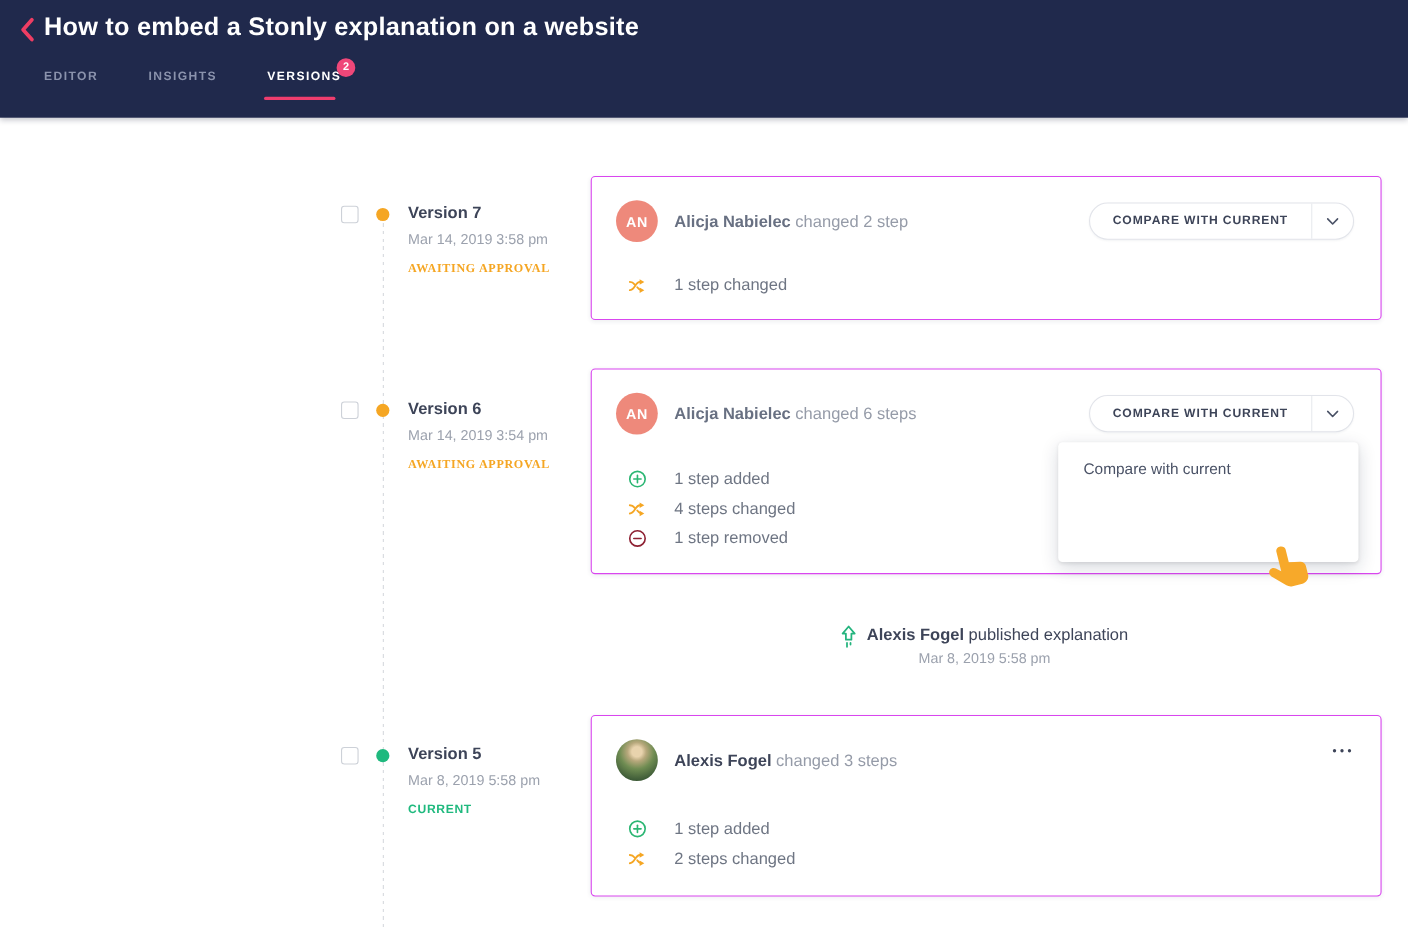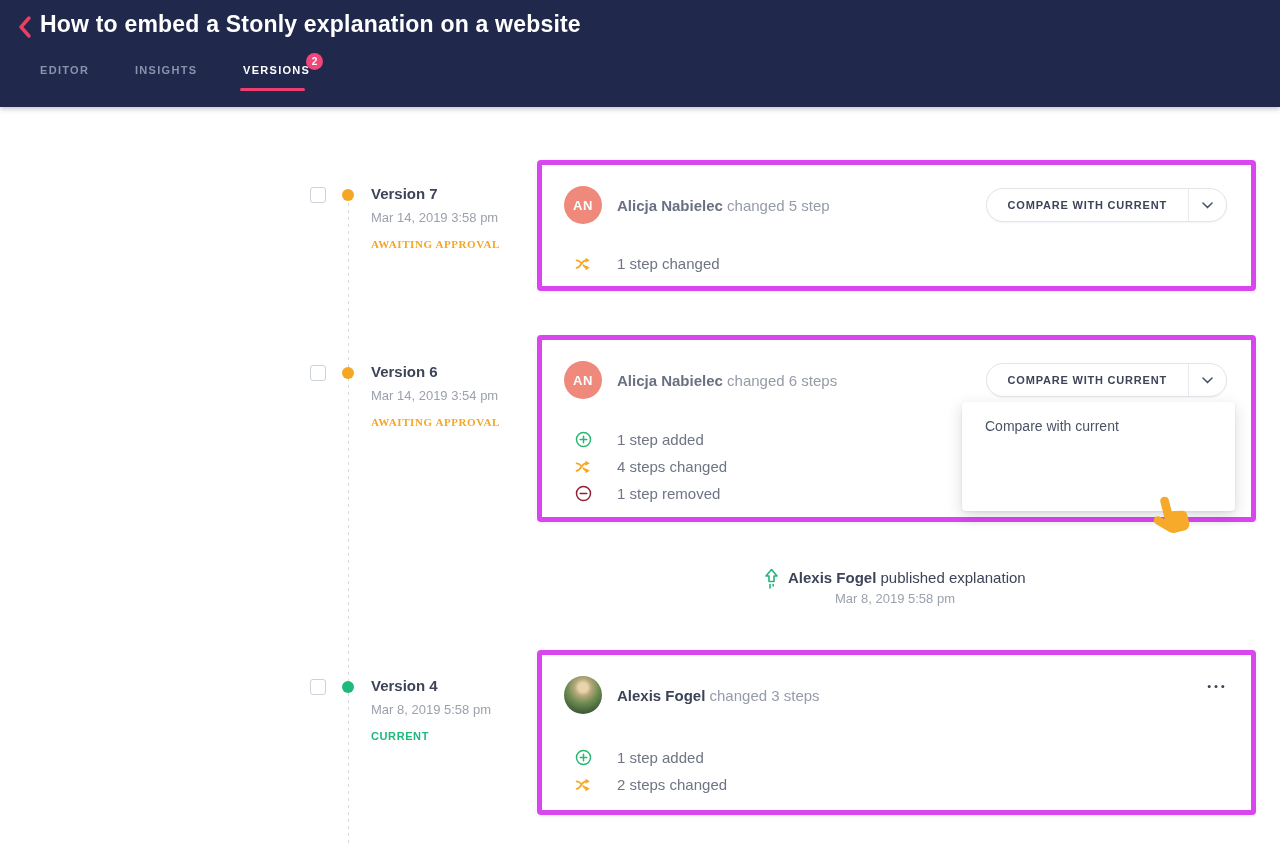--- a/index.html
+++ b/index.html
@@ -37,21 +37,21 @@
   .dot-orange { background:#f5a623; }
   .dot-green { background:#1fb97e; }
   .version-name { position:absolute; left:61px; top:0; font-size:15px; font-weight:bold; color:#3d4458; }
   .version-date { position:absolute; left:61px; top:25px; font-size:13px; color:#9ba1ad; }
   .version-status { position:absolute; left:61px; top:53px; font-size:11px; font-weight:bold; letter-spacing:.6px; }
   .status-orange { color:#f5a623;font-family:Liberation Serif, serif; }
   .status-green { color:#1fb97e; }
 
   
   .card { position:absolute; left:537px; width:719px; background:#fff;
-          border:5px solid #d946ef; border-radius:4px; box-shadow:0 1px 4px rgba(30,40,70,.07); }
+          border:1px solid #d946ef; border-radius:4px; box-shadow:0 1px 4px rgba(30,40,70,.07); }
   .card1 { top:160px; height:131px; }
   .card2 { top:335px; height:187px; }
   .card3 { top:650px; height:165px; }
   .avatar { position:absolute; left:22px; top:21px; width:38px; height:38px; border-radius:50%;
             background:#ee897b; color:#fff; font-size:13px; font-weight:bold; letter-spacing:.5px;
             display:flex; align-items:center; justify-content:center; }
   .avatar-photo { background:radial-gradient(circle at 50% 30%, #e8d3ad 14%, #b7a87c 26%, #6f8c52 48%, #3f5c38 78%); }
   .card-head { position:absolute; left:75px; top:32px; font-size:15px; white-space:nowrap; }
   .author { font-weight:bold; color:#687082; }
   .card3 .author, .published .author { color:#3d4458; }
@@ -124,30 +124,30 @@
     <div class="checkbox"></div>
     <div class="tl-dot dot-orange"></div>
     <div class="version-name">Version 6</div>
     <div class="version-date">Mar 14, 2019 3:54 pm</div>
     <div class="version-status status-orange">AWAITING APPROVAL</div>
   </div>
 
   <div class="version-entry v4">
     <div class="checkbox"></div>
     <div class="tl-dot dot-green"></div>
-    <div class="version-name">Version 4</div>
+    <div class="version-name">Version 5</div>
     <div class="version-date">Mar 8, 2019 5:58 pm</div>
     <div class="version-status status-green">CURRENT</div>
   </div>
 
   <div class="card card1">
     <div class="avatar">AN</div>
     <div class="card-head">
       <span class="author">Alicja Nabielec</span>
-      <span class="action"> </span><span class="action">changed 5 step</span>
+      <span class="action"> </span><span class="action">changed 2 step</span>
     </div>
     <div class="compare-btn">
       <div class="compare-label">COMPARE WITH CURRENT</div>
       <div class="compare-divider"></div>
       <div class="compare-caret">
         <svg width="11" height="7" viewBox="0 0 11 7">
           <polyline points="1,1 5.5,5.6 10,1" fill="none" stroke="#4a5266" stroke-width="1.5" stroke-linecap="round" stroke-linejoin="round"></polyline>
         </svg>
       </div>
     </div>

